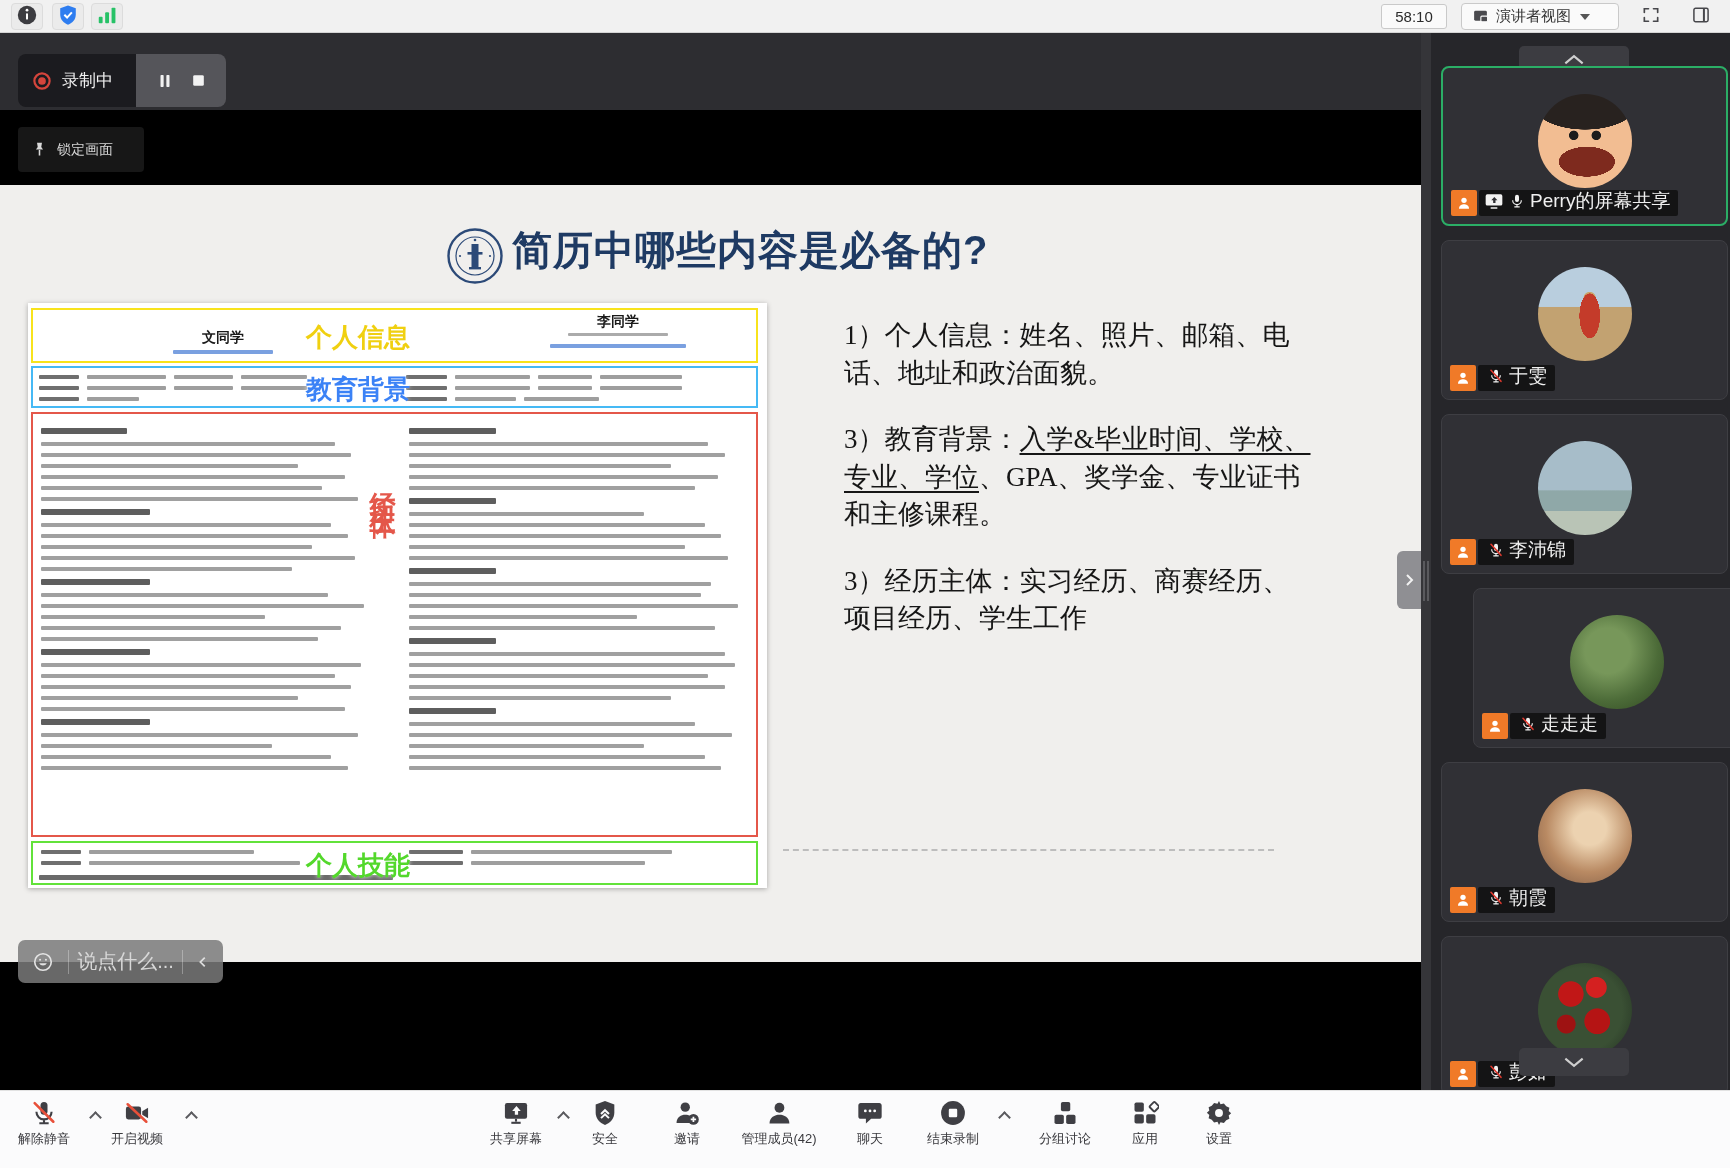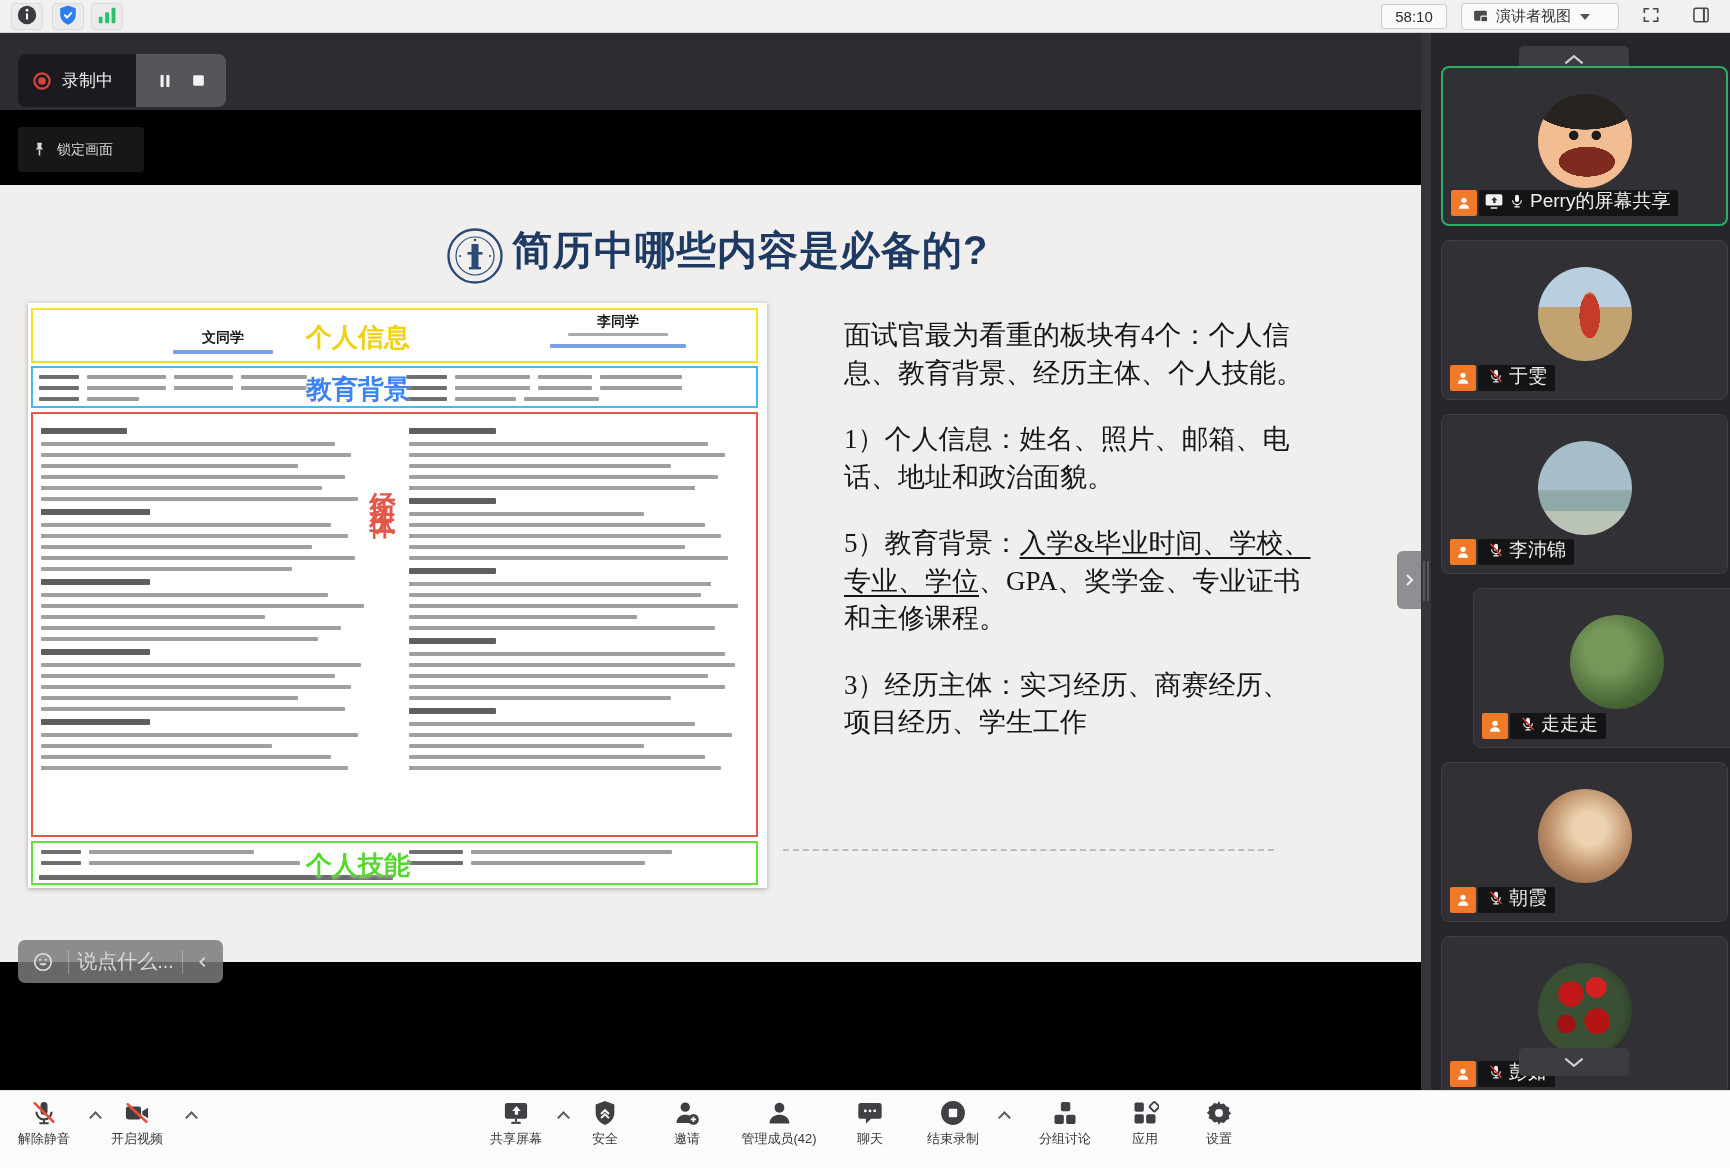--- a/index.html
+++ b/index.html
@@ -384,23 +384,22 @@
             <div class="segrow">
               <span style="width: 16%;"></span>
               <span style="width: 52%;"></span>
             </div>
           </div>
 
         <div class="bar" style="left:11px;top:572px;width:354px;height:5px;background:#6a6a6a"></div>
       </div>
 
       <div class="slide-text">
-          <p><span>面试官最为看重的板块有4个：个人信息、教育背景、经历主体、个人技能。</span></p>
           <p><span>1）个人信息：姓名、照片、邮箱、电话、地址和政治面貌。</span></p>
-          <p><span>5）教育背景：</span><span class="u">入学&amp;毕业时间、学校、专业、学位</span><span>、GPA、奖学金、专业证书和主修课程。</span></p>
+          <p><span>3）教育背景：</span><span class="u">入学&amp;毕业时间、学校、专业、学位</span><span>、GPA、奖学金、专业证书和主修课程。</span></p>
           <p><span>3）经历主体：实习经历、商赛经历、项目经历、学生工作</span></p>
         </div>
       <div class="dash"></div>
     </div>
 
     <div class="chatpill">
       <span class="chat-emoji">
         <svg width="22" height="22" viewBox="0 0 24 24" fill="none" stroke="#e3e3e3" stroke-width="1.8">
             <circle cx="12" cy="12" r="9"></circle>
             <circle cx="8.8" cy="9.5" r="1.1" fill="#e3e3e3" stroke="none"></circle>

